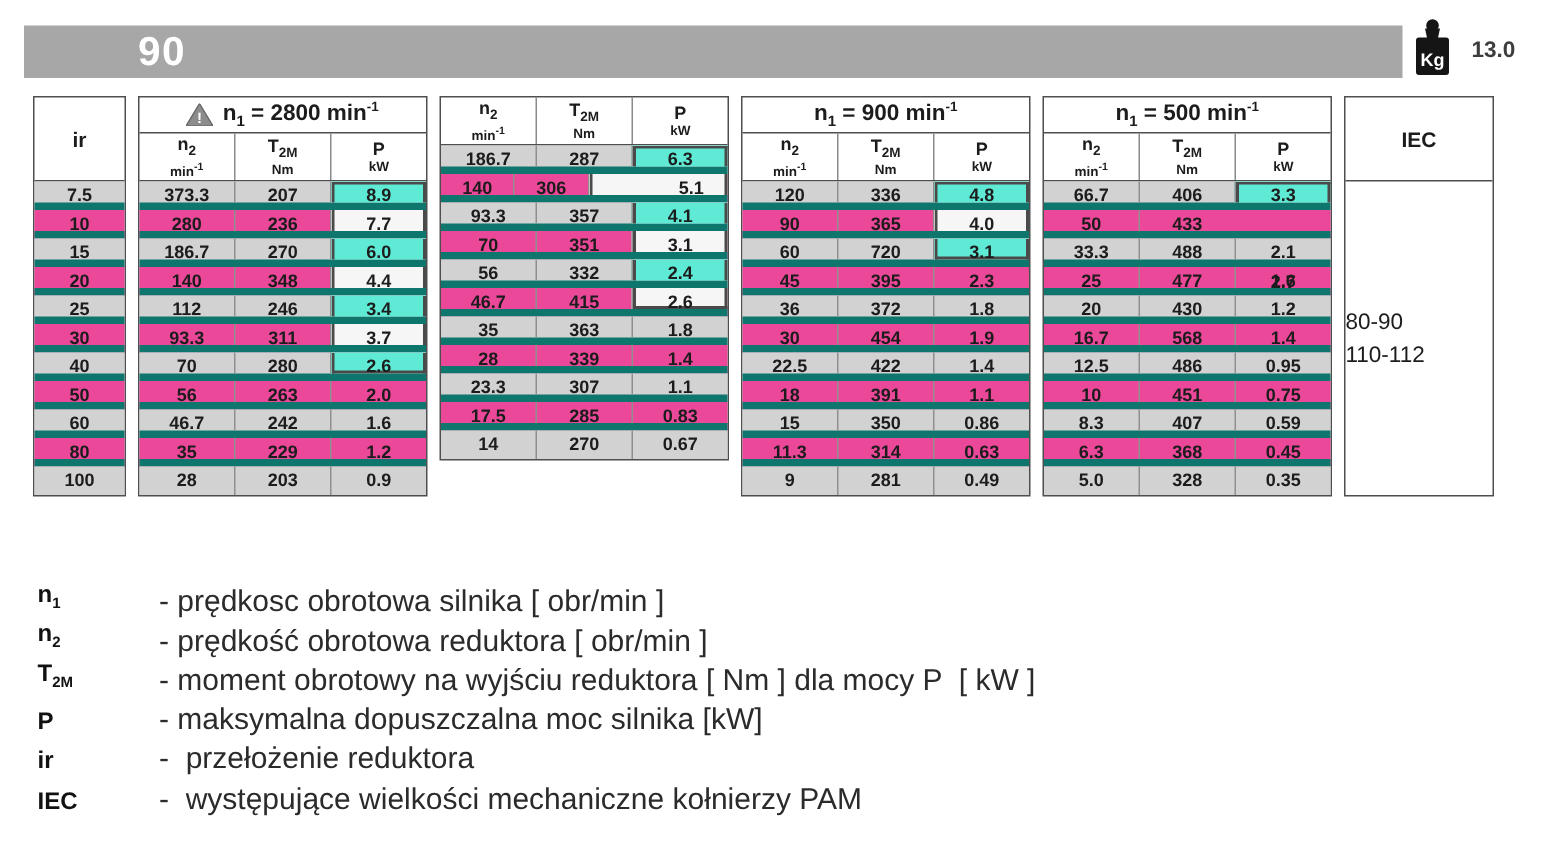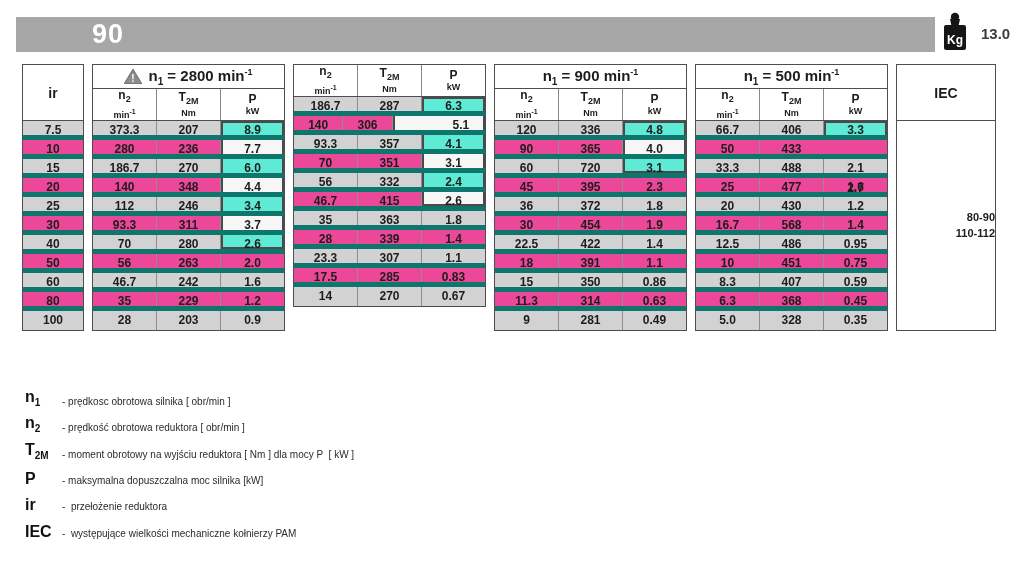--- a/index.html
+++ b/index.html
@@ -73,30 +73,30 @@
   .bxw { background: #f6f6f6; }
 
   .iec-box { width: 100px; }
   .iec-head {
     height: 56px; border-bottom: 1px solid #4e4e4e;
     display: flex; align-items: center; justify-content: center;
     font-weight: bold; font-size: 14px;
   }
   .iec-body {
     height: 209px;
-    display: flex; flex-direction: column; align-items: flex-end; justify-content: center;
-    font-weight: bold; font-size: 11px; line-height: 1.45;
+    display: flex; flex-direction: column; align-items: flex-start; justify-content: center;
+    font-weight: normal; font-size: 15px; line-height: 1.45;
   }
 
   
   .legend { position: absolute; left: 25px; top: 387px; }
-  .li { display: flex; align-items: center; min-height: 26.3px; }
+  .li { display: flex; align-items: flex-end; min-height: 26.3px; gap: 44px; }
   .lsym { width: 37px; flex: none; font-weight: bold; font-size: 16px; color: #111; line-height: 20px; }
   .lsym sub { font-size: 10px; }
-  .ltxt { font-size: 10px; color: #2b2b2b; padding-top: 3px; white-space: pre; }
+  .ltxt { font-size: 20px; color: #2b2b2b; padding-top: 3px; white-space: pre; }
 </style>
 </head>
 <body>
 
 <div class="topbar">
   <span class="model">90</span>
 </div>
 
 <div class="kg-area">
   <svg width="28" height="42" viewBox="0 0 28 42">

